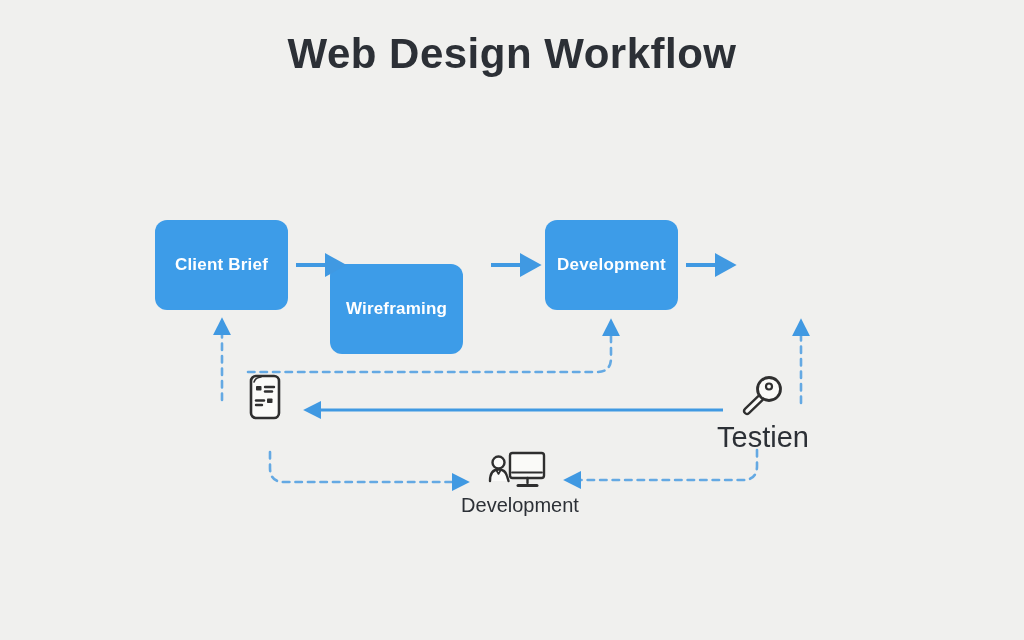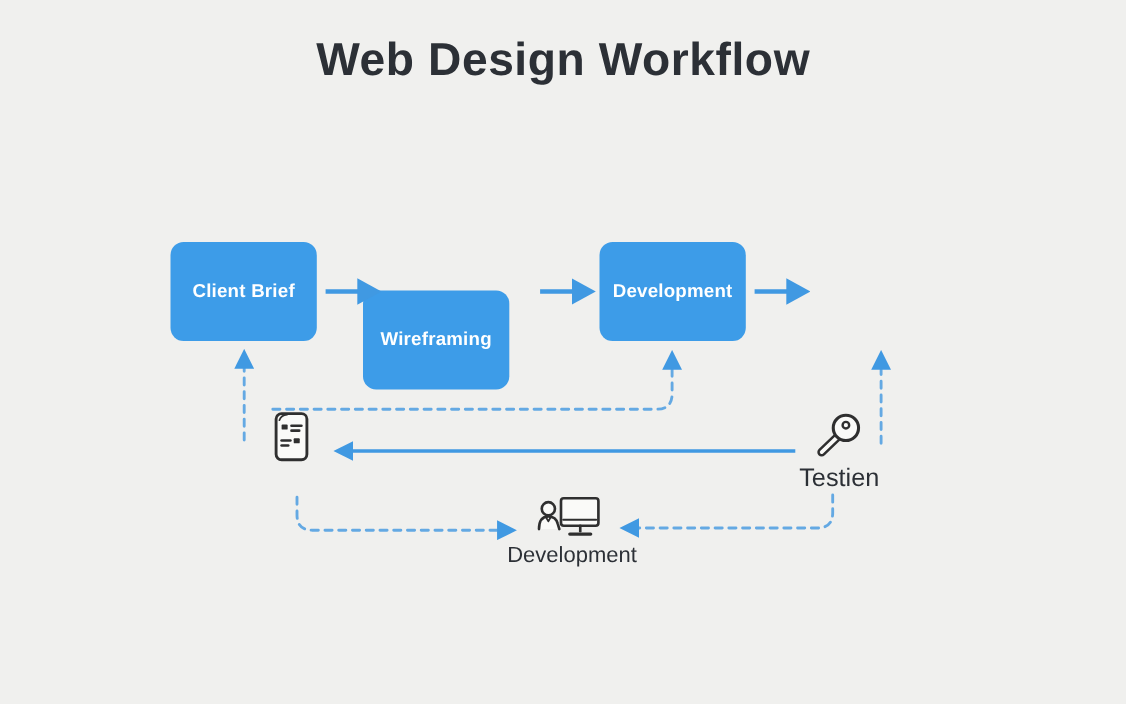--- a/index.html
+++ b/index.html
@@ -61,21 +61,21 @@
   .ic-line{stroke:var(--icon-stroke);fill:none;stroke-linecap:round;stroke-linejoin:round;}
   .ic-fill{fill:var(--icon-fill);}
   .ic-dark{fill:var(--icon-stroke);}
   .sub-label{
     position:absolute;
     text-align:center;
     color:var(--text-dark);
     font-weight:500;
   }
   .lbl-design{left:204px;top:419px;width:120px;font-size:23px;}
-  .lbl-testing{left:703px;top:421px;width:120px;font-size:23px;}
+  .lbl-testing{left:703px;top:421px;width:120px;font-size:29px;}
   .lbl-development{left:450px;top:494px;width:140px;font-size:20px;}
 </style>
 </head>
 <body>
 
 <div class="stage">
 
   <h1 class="title">Web Design Workflow</h1>
 
   <div class="node node-1">

